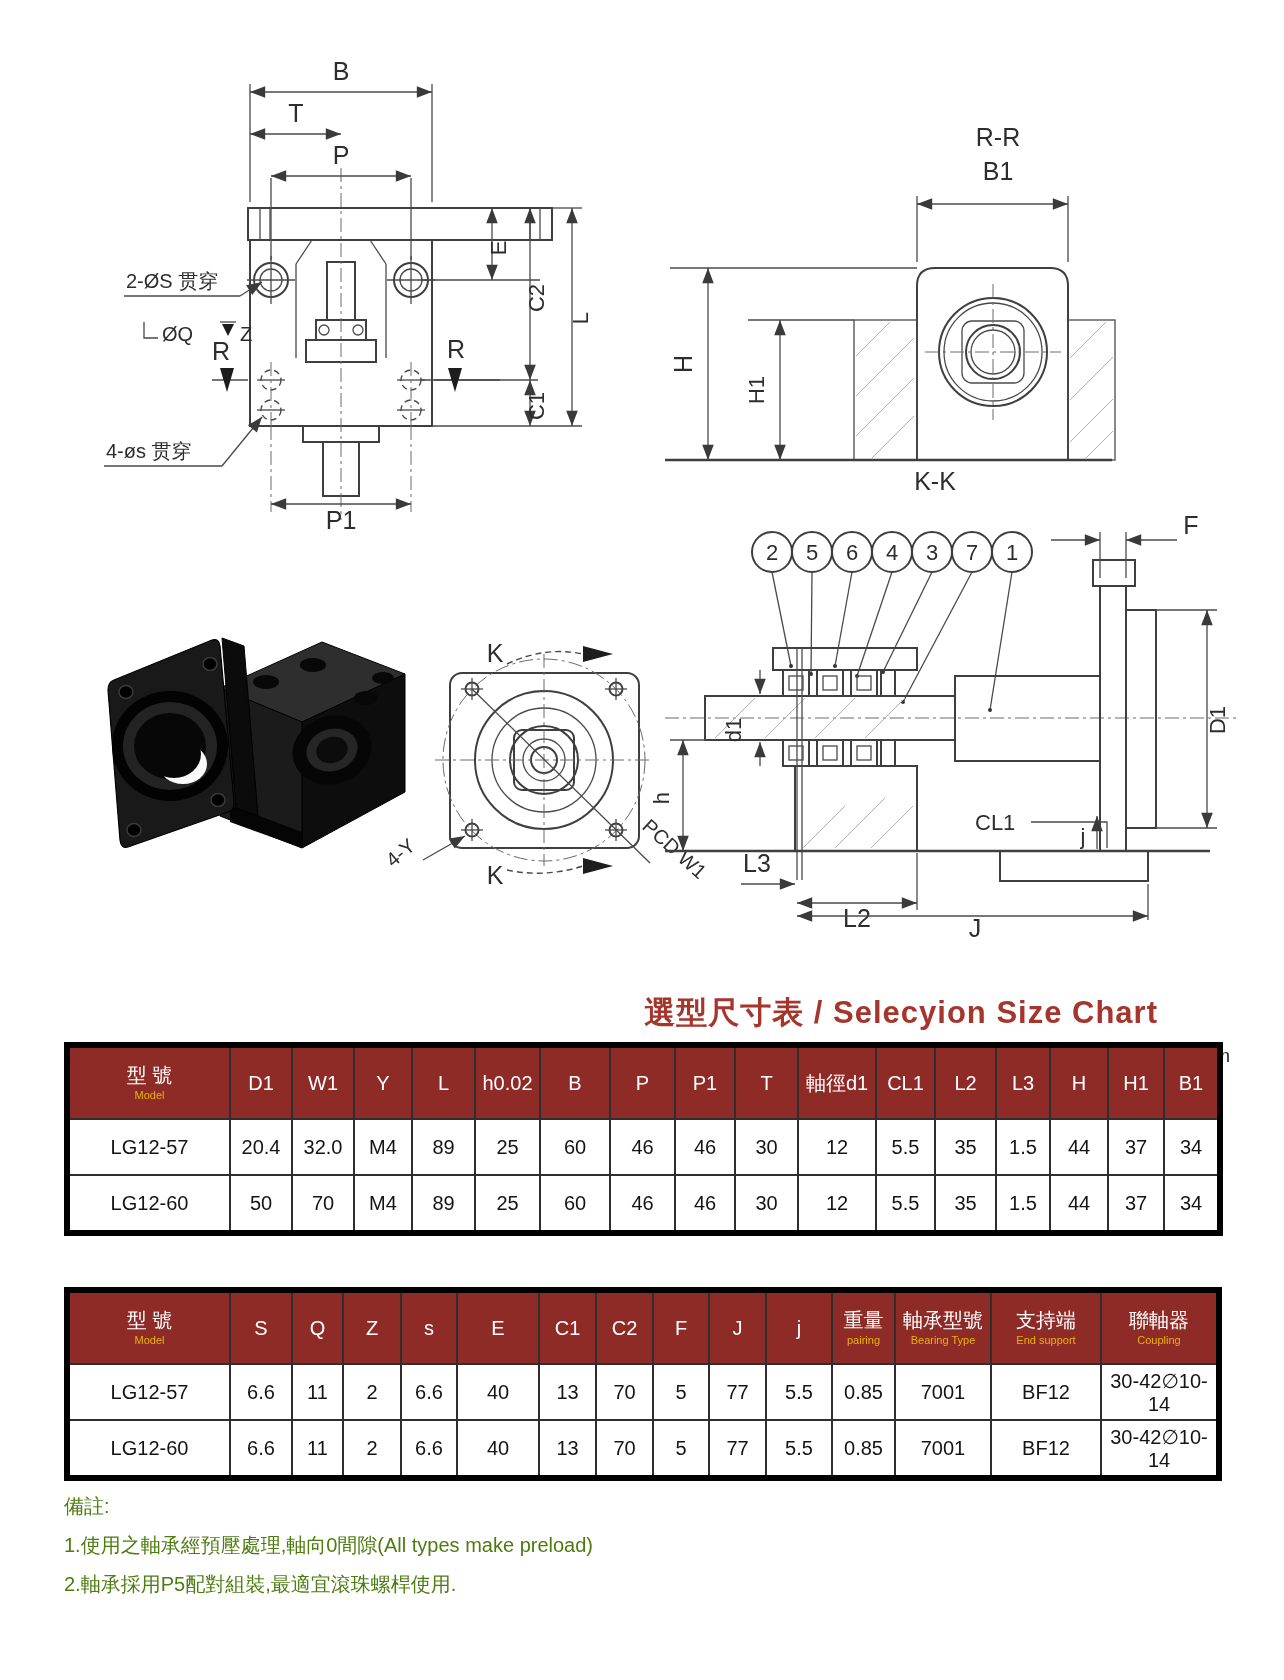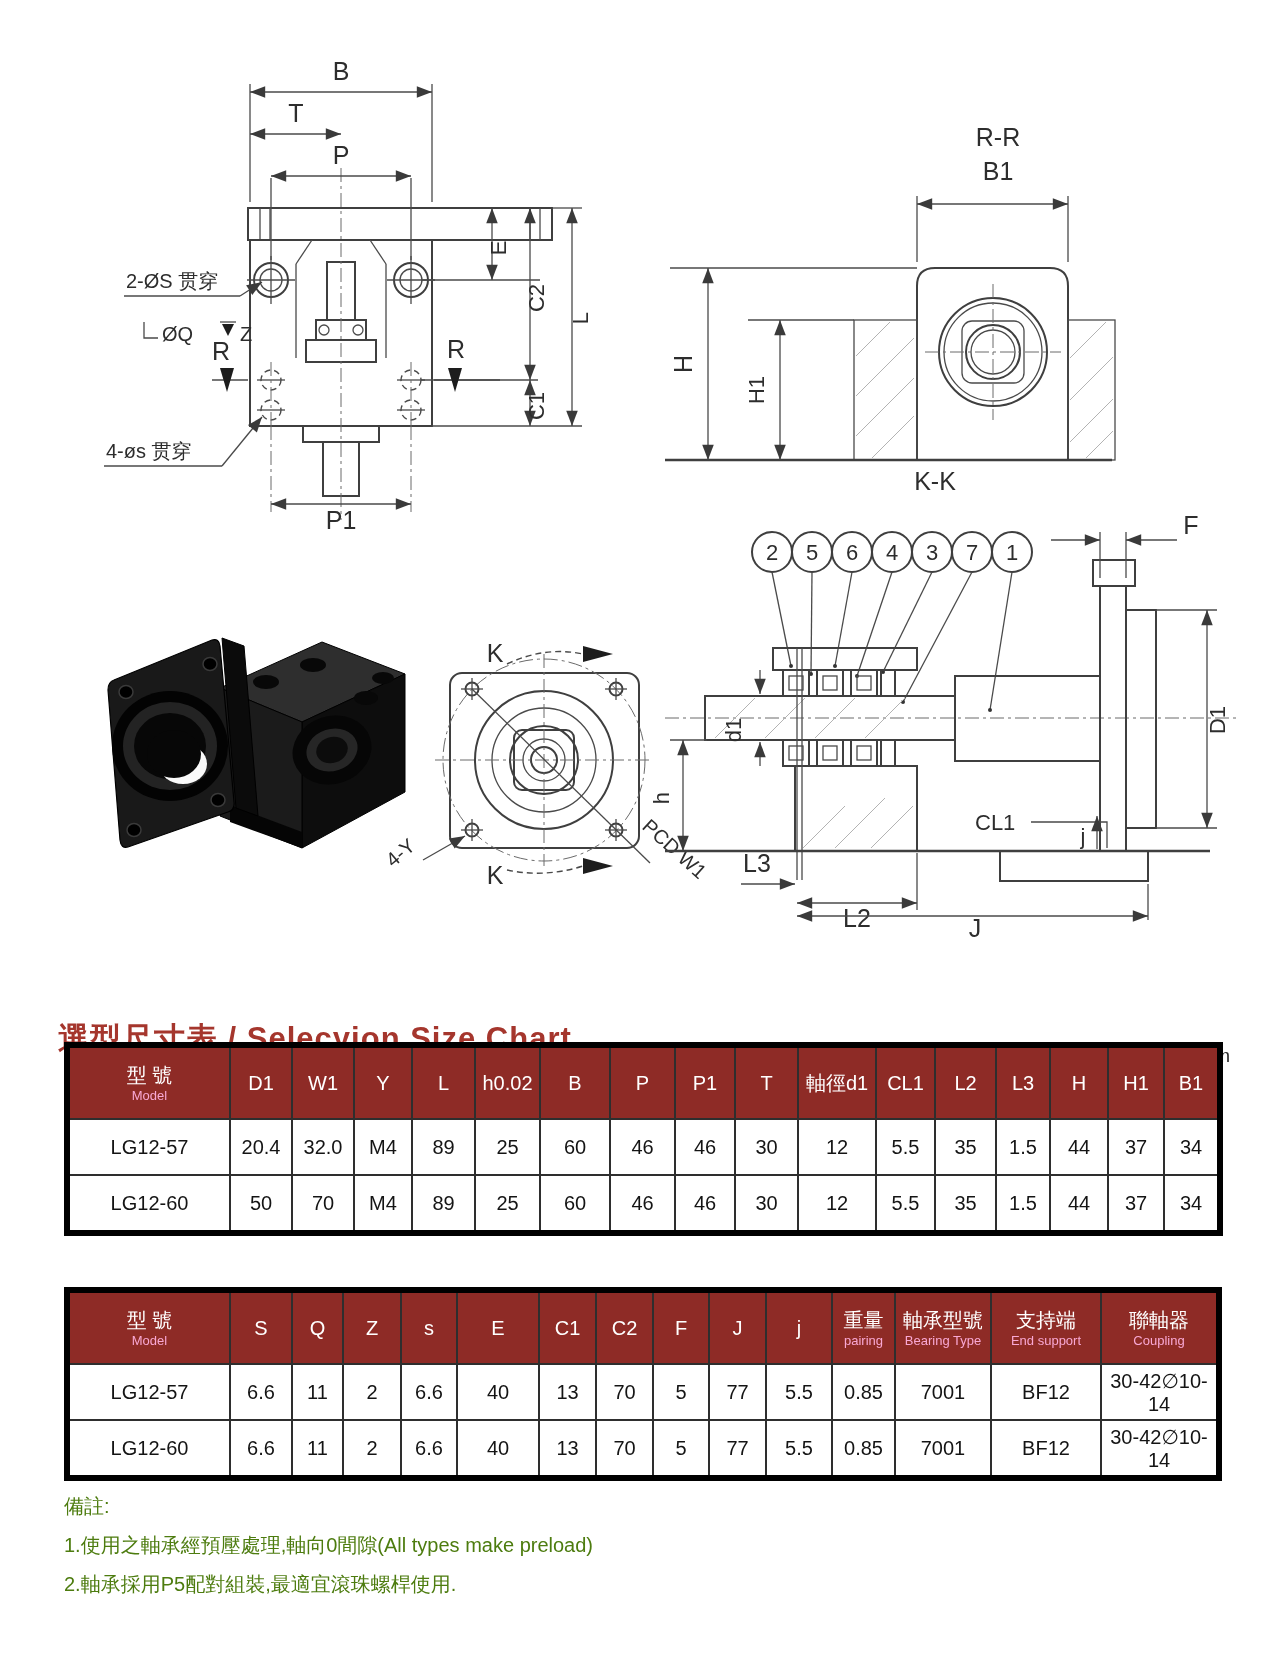--- a/index.html
+++ b/index.html
@@ -19,21 +19,21 @@
   .solid{fill:#1d1d1d;stroke:none;}
   
   .chart-title{font-size:31px;font-weight:bold;color:#a5362d;letter-spacing:1px;}
   .unit{font-size:19px;color:#2a2a2a;}
   
   table.size-table{border-collapse:collapse;table-layout:fixed;width:1158px;border:6px solid #000000;background:#fff;}
   table.size-table th,table.size-table td{border:2px solid #2e2e2e;text-align:center;vertical-align:middle;padding:0;overflow:hidden;}
   table.size-table thead th{background:#8e2b26;color:#fff;font-weight:normal;height:70px;}
   table.size-table tbody th,table.size-table tbody td{height:54px;font-size:20px;color:#141414;font-weight:normal;}
   .h1{font-size:20px;line-height:22px;}
-  .h2{font-size:13px;line-height:15px;margin-top:2px;color:#f9a8d4;}
+  .h2{font-size:11px;line-height:15px;margin-top:2px;color:#eab308;}
   
   .notes{font-size:20px;color:#4d7c0f;line-height:39px;}
 </style>
 </head>
 <body>
 
 <div id="page">
 
   <svg width="0" height="0" style="position:absolute" aria-hidden="true">
     <defs>
@@ -331,21 +331,21 @@
     <text class="lbl-b" x="112" y="424" text-anchor="middle">L3</text>
     <line class="dim" x1="96" y1="436" x2="150" y2="436" marker-end="url(#ah)"></line>
     <line class="dim" x1="272" y1="405" x2="272" y2="462"></line>
     <line class="dim" x1="152" y1="455" x2="272" y2="455" marker-start="url(#ah)" marker-end="url(#ah)"></line>
     <text class="lbl-b" x="212" y="479" text-anchor="middle">L2</text>
     <line class="dim" x1="503" y1="436" x2="503" y2="472"></line>
     <line class="dim" x1="152" y1="468" x2="503" y2="468" marker-start="url(#ah)" marker-end="url(#ah)"></line>
     <text class="lbl-b" x="330" y="489" text-anchor="middle">J</text>
   </svg>
 
-  <div class="abs chart-title" style="left:58px;top:1018px;width:1100px;text-align:left">選型尺寸表 / Selecyion Size Chart</div>
+  <div class="abs chart-title" style="left:58px;top:992px;width:1100px;text-align:right">選型尺寸表 / Selecyion Size Chart</div>
   <div class="abs unit" style="left:1030px;top:1043px;width:200px;text-align:right">
     <span>單位：</span><span>mm</span>
   </div>
 
   <table class="size-table abs" style="left:64px;top:1042px">
     <colgroup>
         <col style="width: 163px;">
         <col style="width: 62px;">
         <col style="width: 62px;">
         <col style="width: 58px;">

